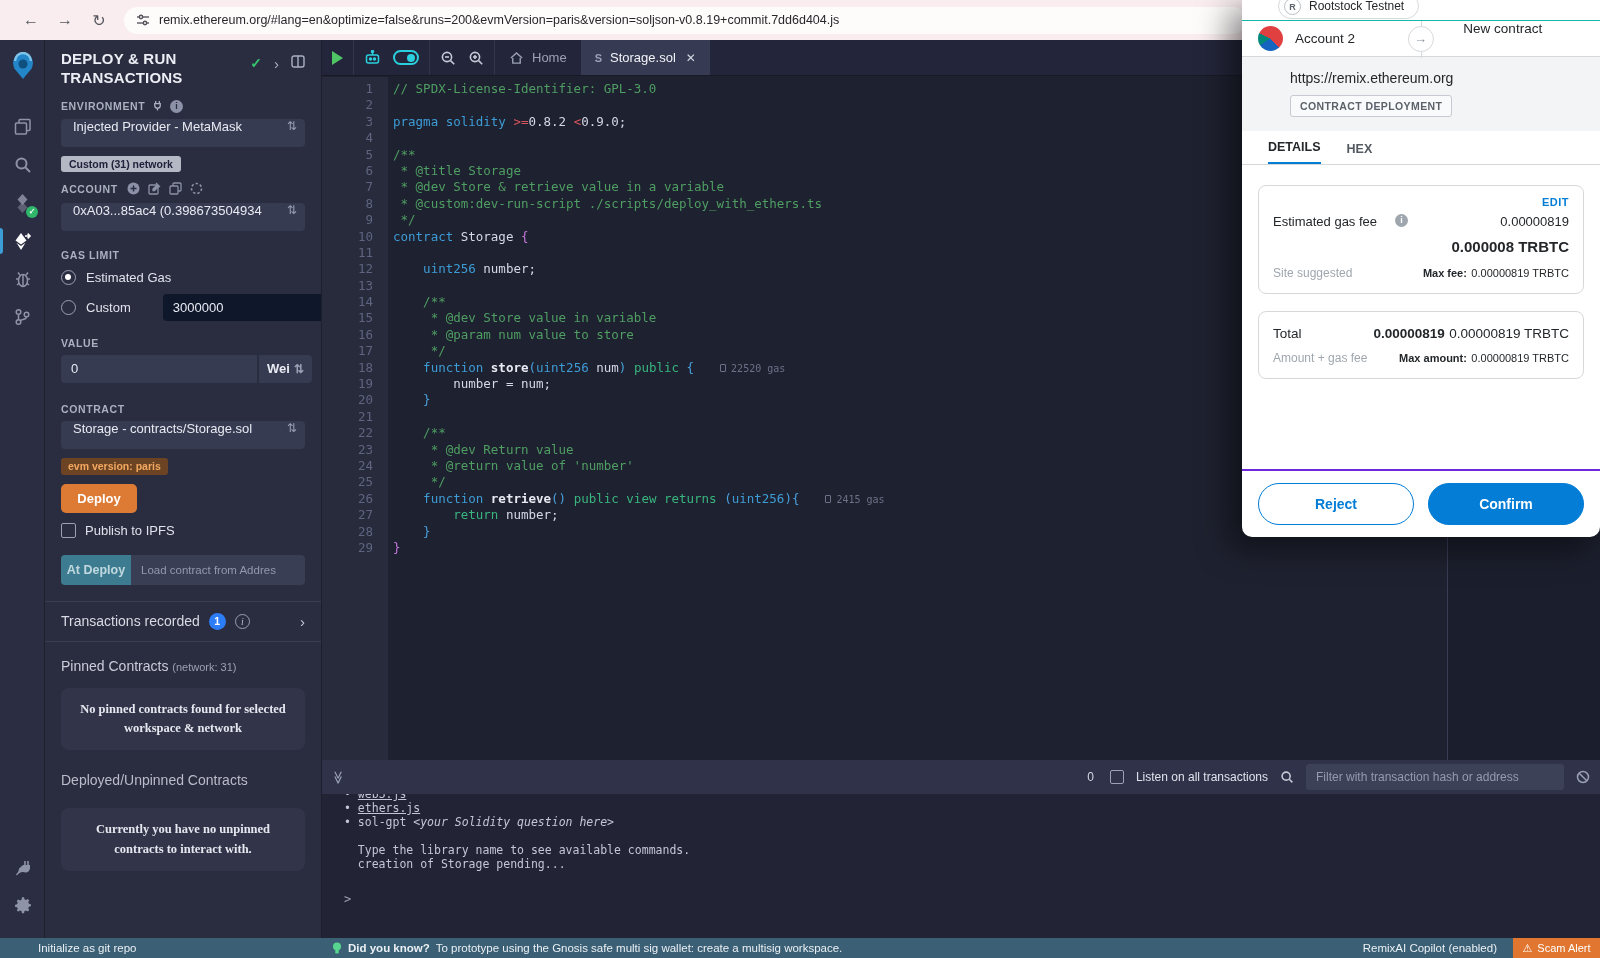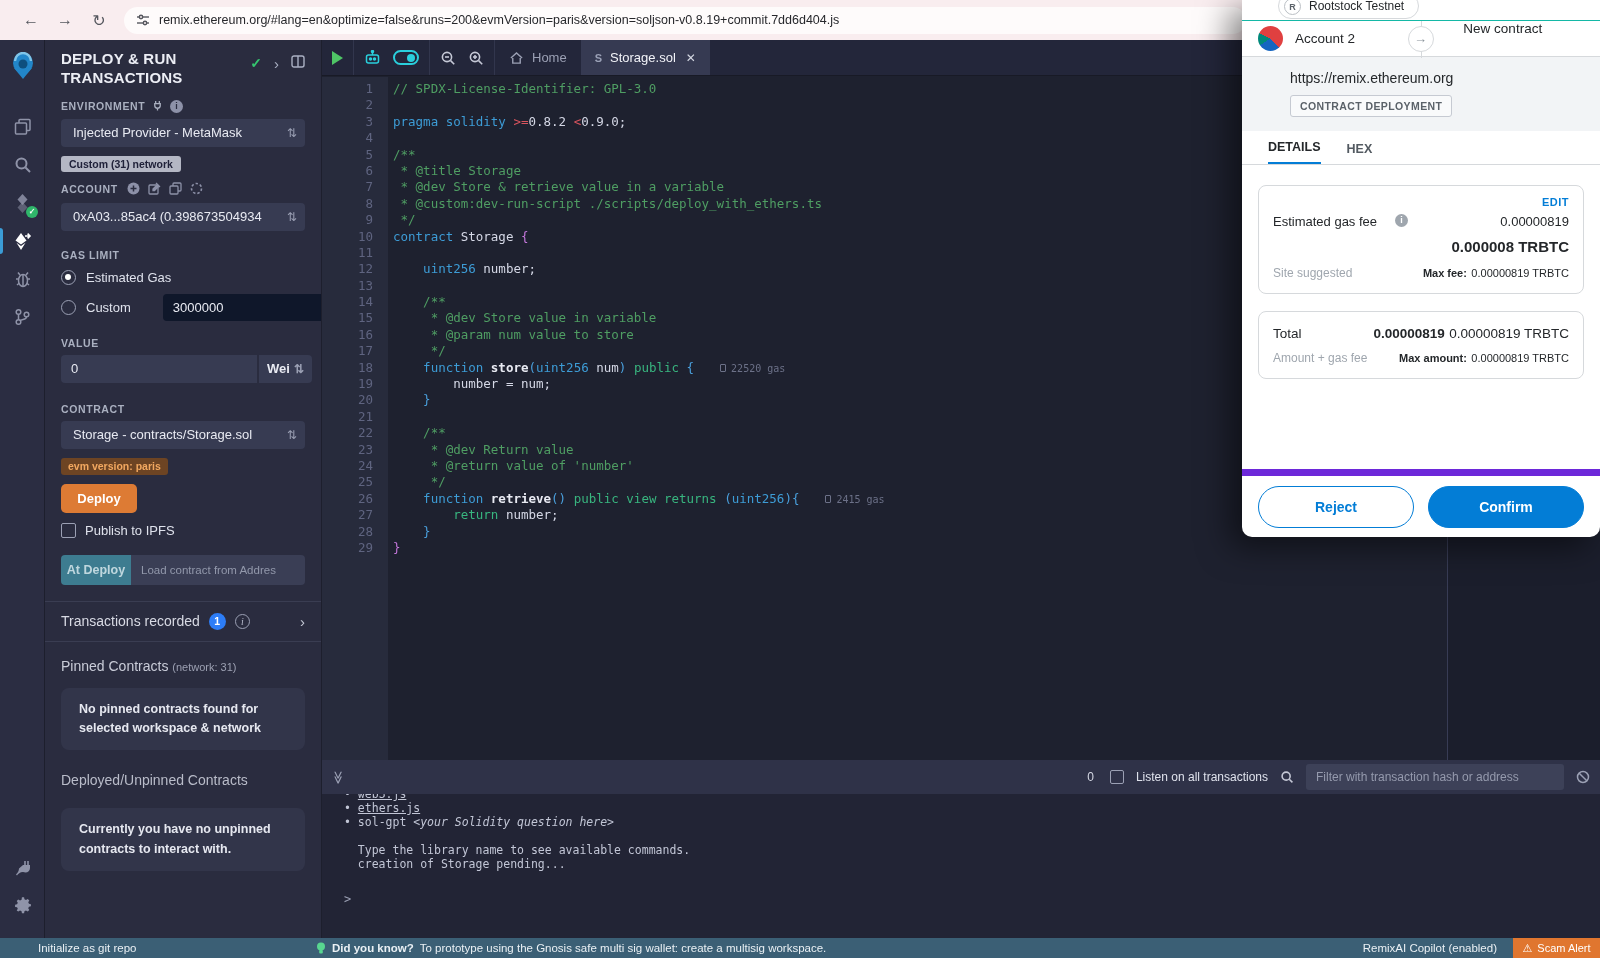--- a/index.html
+++ b/index.html
@@ -29,21 +29,21 @@
 
   
   .panel { position:absolute; left:45px; top:0; width:277px; height:898px; background:#2a2c3f; border-right:1px solid #1d1f2d; padding:10px 16px; color:#dfe2ec; overflow:hidden; }
   .p-title-row { display:flex; align-items:flex-start; margin-bottom:12px; }
   .p-title { font-size:15px; font-weight:bold; color:#eceef5; line-height:1.25; letter-spacing:.2px; width:150px; }
   .p-title-icons { margin-left:auto; display:flex; align-items:center; gap:12px; padding-top:4px; }
   .ok-check { color:#35c56f; font-size:14px; font-weight:bold; }
   .chev { color:#aab0c3; font-size:15px; }
   .lbl { font-size:10.5px; font-weight:bold; color:#aab0c0; letter-spacing:.6px; display:flex; align-items:center; gap:7px; }
   .inf { display:inline-block; width:13px; height:13px; border-radius:50%; background:#8d91a8; color:#2a2c3f; font-size:9px; font-weight:bold; text-align:center; line-height:13px; font-style:normal; }
-  .select { margin-top:6px; height:28px; background:#373b52; border-radius:4px; display:flex; align-items:center; padding:0 8px 0 12px; font-size:13px; color:#e8eaf2; cursor:pointer; }
+  .select { margin-top:6px; height:28px; background:#373b52; border-radius:4px; display:flex; padding:0 8px 0 12px; font-size:13px; color:#e8eaf2; cursor:pointer; }
   .select .sv { flex:1; white-space:nowrap; overflow:hidden; }
   .stepper { color:#9ba0b4; font-size:12px; margin-left:4px; }
   .net-badge { display:inline-block; margin-top:9px; background:#b4b7c4; color:#20223a; font-size:10.5px; font-weight:bold; padding:2px 8px; border-radius:3px; }
   .acct-icons { display:flex; gap:8px; margin-left:2px; }
   .acct-icons svg { cursor:pointer; }
   .mt10 { margin-top:10px; } .mt16 { margin-top:16px; } .mt18 { margin-top:18px; } .mt20 { margin-top:20px; }
   .radio-row { display:flex; align-items:center; gap:10px; margin-top:9px; font-size:13px; color:#dfe2ec; }
   .radio { width:15px; height:15px; border-radius:50%; border:1.5px solid #9ba0b4; position:relative; flex:0 0 auto; cursor:pointer; }
   .radio.sel::after { content:""; position:absolute; left:3px; top:3px; width:6px; height:6px; background:#ffffff; border-radius:50%; }
   .gas-input { flex:1; height:27px; background:#0f172a; border:none; border-radius:4px; color:#e8eaf2; font-size:13px; padding:0 10px; margin-left:22px; font-family:"Liberation Sans",sans-serif; }
@@ -59,21 +59,21 @@
   .ataddr-input { flex:1; height:30px; background:#3a3e55; border:none; border-radius:0 4px 4px 0; color:#e8eaf2; font-size:11.5px; padding:0 10px; font-family:"Liberation Sans",sans-serif; }
   .ataddr-input::placeholder { color:#9298ab; }
   .gas-input::placeholder, .val-input::placeholder { color:#9298ab; }
   .p-div { height:1px; background:#3a3d52; margin:16px -16px 0 -16px; }
   .tx-row { display:flex; align-items:center; gap:9px; padding:11px 0; font-size:14px; color:#d8dae4; }
   .tx-badge { width:17px; height:17px; border-radius:50%; background:#2d7df7; color:#fff; font-size:10.5px; font-weight:bold; text-align:center; line-height:17px; }
   .tx-info { width:15px; height:15px; border-radius:50%; border:1.2px solid #9ba0b4; color:#b9bdce; font-size:10px; text-align:center; line-height:14px; font-style:italic; font-family:"Liberation Serif",serif; }
   .tx-chev { margin-left:auto; color:#c3c7d4; font-size:15px; cursor:pointer; }
   .sec-title { font-size:14px; color:#c9ccd8; }
   .sec-title small { font-size:11px; color:#9ca0b2; }
-  .empty-box { margin-top:14px; background:#32354a; border-radius:8px; padding:12px 18px; font-size:12.5px; font-weight:bold; color:#e6e8f0; text-align:left; line-height:1.55; }
+  .empty-box { margin-top:14px; background:#32354a; border-radius:8px; padding:12px 18px; font-size:12.5px; font-weight:bold; color:#e6e8f0; text-align:center; line-height:1.55;font-family:Liberation Serif, serif; }
 
   
   .main { position:absolute; left:322px; top:0; width:1278px; height:898px; background:#1e212f; }
   .toolbar { position:absolute; left:0; top:0; width:1278px; height:36px; background:#23263a; border-bottom:1px solid #181a26; display:flex; align-items:stretch; }
   .tb-group { display:flex; align-items:center; padding:0 10px; border-right:1px solid #32364d; gap:12px; }
   .play { width:0; height:0; border-left:11px solid #4fc566; border-top:7px solid transparent; border-bottom:7px solid transparent; cursor:pointer; }
   .toggle { width:26px; height:15px; border:2px solid #2ad0dd; border-radius:9px; position:relative; cursor:pointer; }
   .toggle::after { content:""; position:absolute; right:2px; top:1.5px; width:8px; height:8px; border-radius:50%; background:#2ad0dd; }
   .tb-ic { color:#c5c8d6; display:inline-flex; cursor:pointer; }
   .tab { display:flex; align-items:center; gap:8px; padding:0 14px; font-size:13px; color:#9ba0b4; cursor:pointer; }
@@ -104,21 +104,21 @@
   .filter-input::placeholder { color:#959aad; }
   .terminal { position:absolute; left:0; top:754px; width:1278px; height:144px; background:#222435; overflow:hidden; padding:0 0 0 22px; font-family:"DejaVu Sans Mono",monospace; font-size:11.5px; color:#c2c6d6; }
   .trow { height:14px; line-height:14px; white-space:pre; }
   .trow.clip { margin-top:-7px; }
   .tt-pl { color:#c2c6d6; } .tt-link { color:#c2c6d6; text-decoration:underline; cursor:pointer; } .tt-it { font-style:italic; color:#c2c6d6; }
   .term-prompt { margin-top:21px; color:#9ba0b4; font-size:12px; }
 
   
   .statusbar { position:absolute; left:0; top:938px; width:1600px; height:20px; background:#3b5f75; color:#eaf0f4; font-size:11.5px; display:flex; align-items:center; z-index:6; }
   .sb-left { margin-left:38px; cursor:pointer; }
-  .sb-tip { position:absolute; left:316px; display:flex; align-items:center; gap:6px; }
+  .sb-tip { position:absolute; left:332px; display:flex; align-items:center; gap:6px; }
   .sb-tip b { font-weight:bold; }
   .sb-copilot { position:absolute; right:103px; }
   .scam { position:absolute; right:0; top:0; width:87px; height:20px; background:#e0762f; display:flex; align-items:center; justify-content:center; gap:5px; font-size:11px; color:#fff; cursor:pointer; }
 
   
   .mm { position:absolute; left:1242px; top:0; width:358px; height:537px; background:#ffffff; border-radius:0 0 10px 10px; box-shadow:-12px 10px 32px rgba(0,0,0,.5); z-index:50; color:#24272a; }
   .mm-net { height:20px; position:relative; }
   .mm-pill { position:absolute; left:36px; top:-7px; height:26px; display:inline-flex; align-items:center; gap:8px; border:1px solid #d6d9dc; border-radius:13px; background:#fff; padding:0 14px 0 5px; font-size:12px; color:#24272a; }
   .mm-r { width:17px; height:17px; border-radius:50%; border:1px solid #bbc0c5; color:#5b6269; font-size:9px; font-weight:bold; text-align:center; line-height:16px; }
   .mm-acct { height:37px; border-top:1px solid #14b8a6; border-bottom:1px solid #d6d9dc; display:flex; padding:0 16px; font-size:13.5px; }
@@ -139,21 +139,21 @@
   .mm-row .rr { margin-left:auto; text-align:right; }
   .mm-feelabel { font-size:13px; display:flex; align-items:flex-start; gap:18px; }
   .mm-i { width:13px; height:13px; border-radius:50%; background:#9fa6ae; color:#fff; font-size:9px; font-weight:bold; text-align:center; line-height:13px; font-style:normal; }
   .mm-feeval { font-size:13px; }
   .mm-feebold { font-size:15px; font-weight:bold; margin-top:3px; }
   .mm-gray { font-size:12px; color:#9fa6ae; }
   .mm-maxlabel { font-size:11px; font-weight:bold; }
   .mm-maxval { font-size:11px; font-weight:normal; }
   .mm-total-bold { font-weight:bold; font-size:13.5px; }
   .mm-total-val { font-size:13.5px; }
-  .mm-footer { position:absolute; left:0; bottom:0; width:100%; height:68px; border-top:7px solid #6d28d9; display:flex; align-items:center; gap:14px; padding:0 16px; }
+  .mm-footer { position:absolute; left:0; bottom:0; width:100%; height:68px; border-top:2px solid #6d28d9; display:flex; align-items:center; gap:14px; padding:0 16px; }
   .mm-btn { flex:1; height:42px; border-radius:21px; font-size:14px; font-weight:bold; cursor:pointer; font-family:"Liberation Sans",sans-serif; }
   .mm-reject { background:#fff; border:1px solid #037dd6; color:#037dd6; }
   .mm-confirm { background:#037dd6; border:1px solid #037dd6; color:#fff; }
 </style>
 </head>
 <body>
 
 <div class="screen">
 
   <div class="browser-bar">

